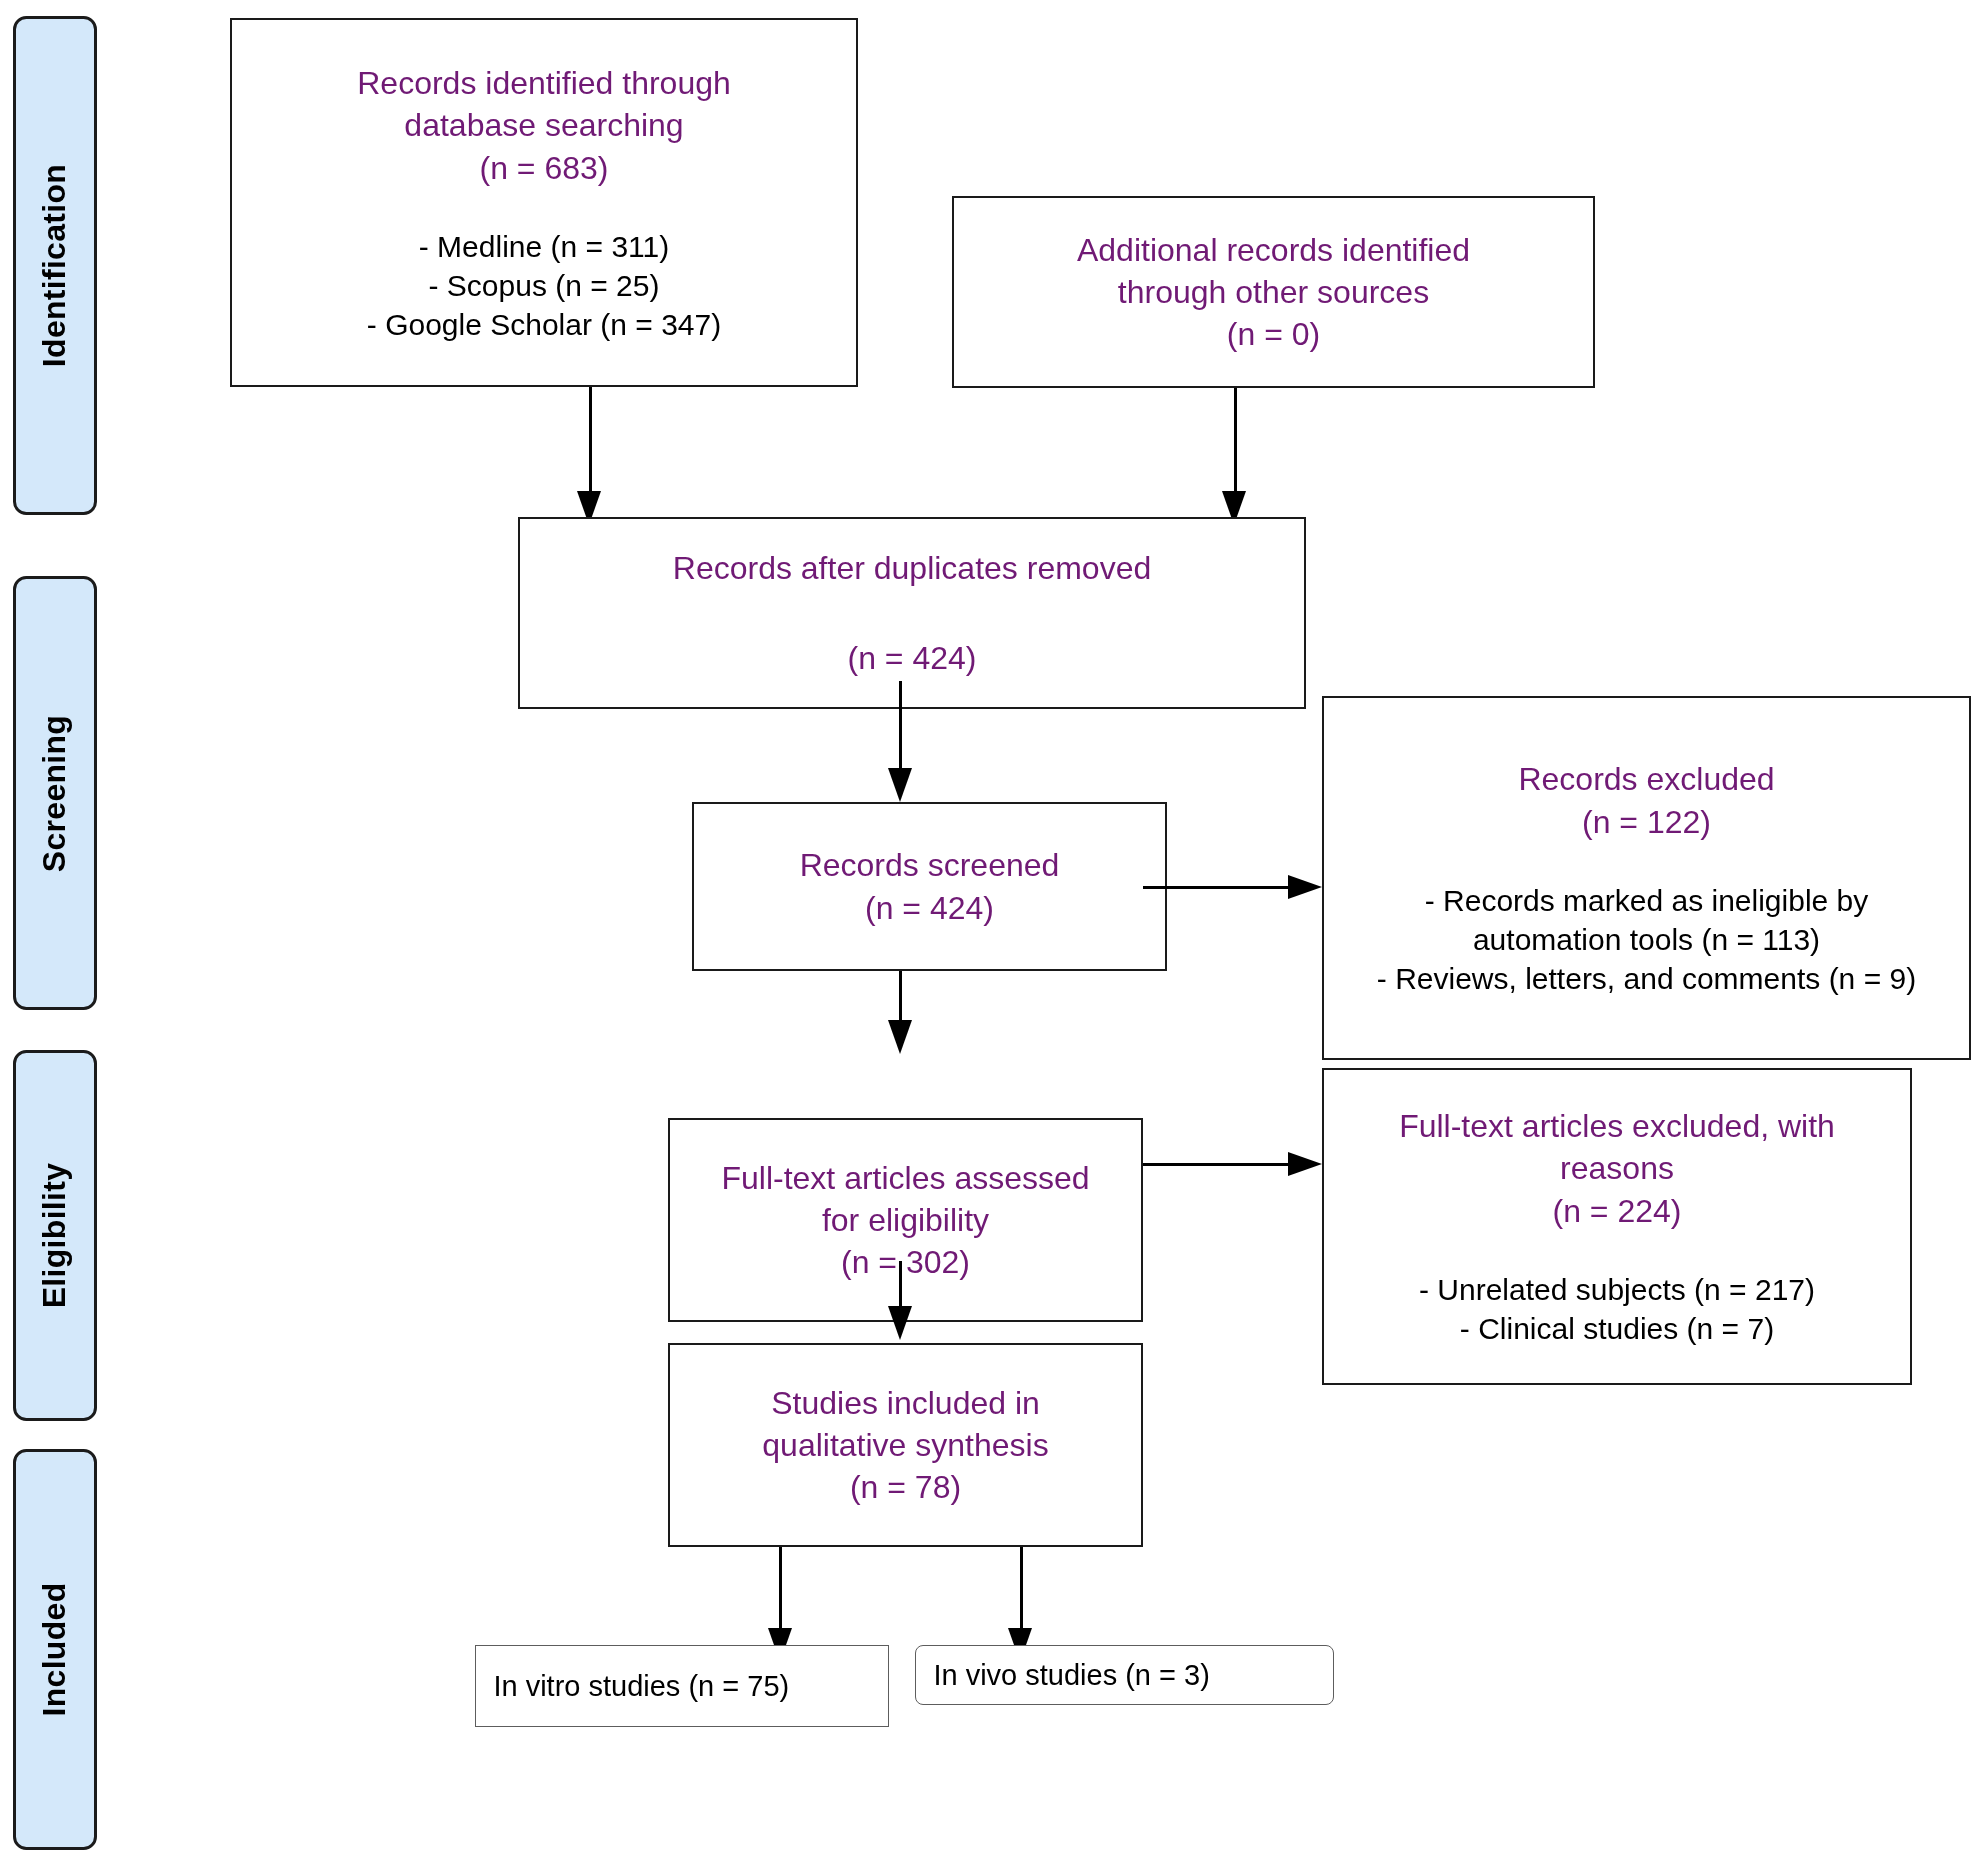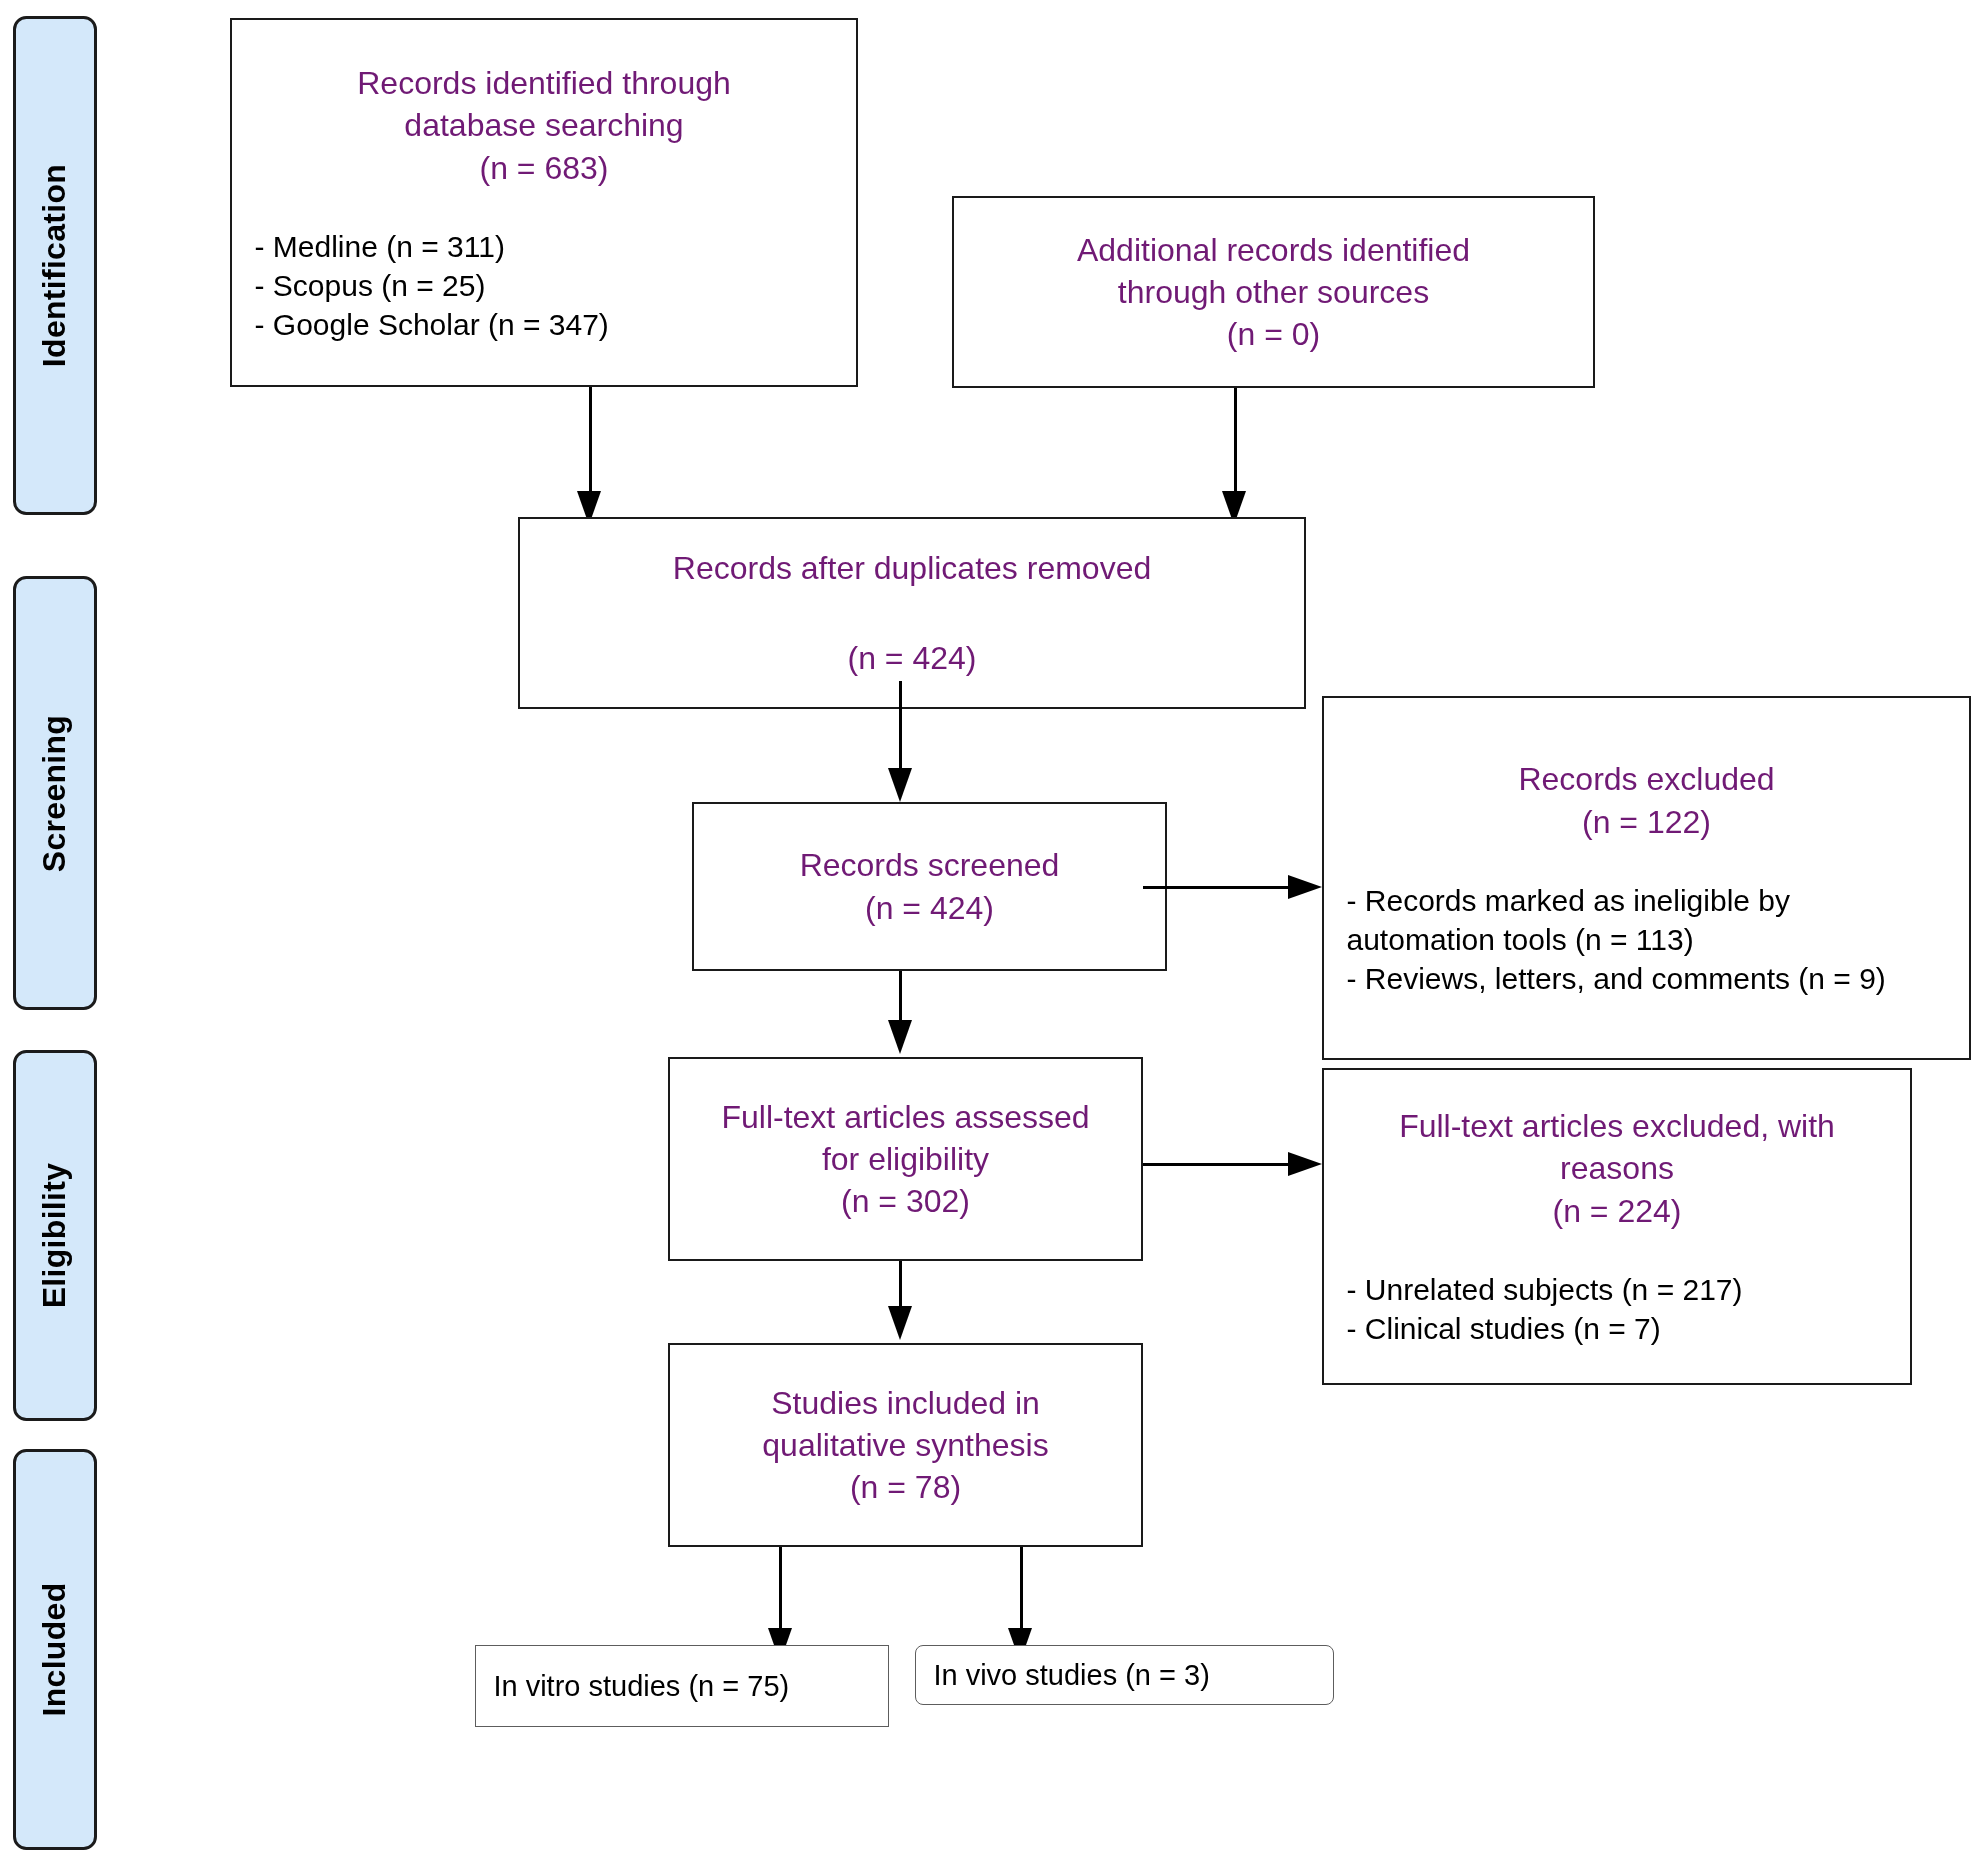--- a/index.html
+++ b/index.html
@@ -52,21 +52,21 @@
     border: 1.5px solid #5d5d5d;
   }
   .fbox .head {
     text-align: center;
     font-size: 32px;
     line-height: 1.32;
     color: #701a75;
     padding: 0 17.4px;
   }
   .fbox .bullets {
-    text-align: left;
+    text-align: center;
     font-size: 30px;
     line-height: 1.30;
     color: #000000;
     padding: 0 22.5px;
   }
   .fbox .gap {
     height: 38px;
   }
   .fbox .single {
     text-align: left;
@@ -166,21 +166,21 @@
     <div class="head">Records excluded</div>
     <div class="head">(n = 122)</div>
     <div class="gap"></div>
     <div class="bullets">- Records marked as ineligible by automation tools (n = 113)</div>
     <div class="bullets">- Reviews, letters, and comments (n = 9)</div>
   </div>
 
   <div class="vline" style="left:899px; top:971px; height:56px;"></div>
   <div class="arrow-down" style="left:888px; top:1020px;"></div>
 
-  <div class="fbox" style="left:668px; top:1057px; width:475px; height:204px;">
+  <div class="fbox" style="left:668px; top:1118px; width:475px; height:204px;">
     <div class="head">Full-text articles assessed</div>
     <div class="head">for eligibility</div>
     <div class="head">(n = 302)</div>
   </div>
 
   <div class="hline" style="left:1143px; top:1163px; width:146px;"></div>
   <div class="arrow-right" style="left:1288px; top:1152px;"></div>
 
   <div class="fbox" style="left:1322px; top:1068px; width:590px; height:317px;">
     <div class="head">Full-text articles excluded, with</div>

